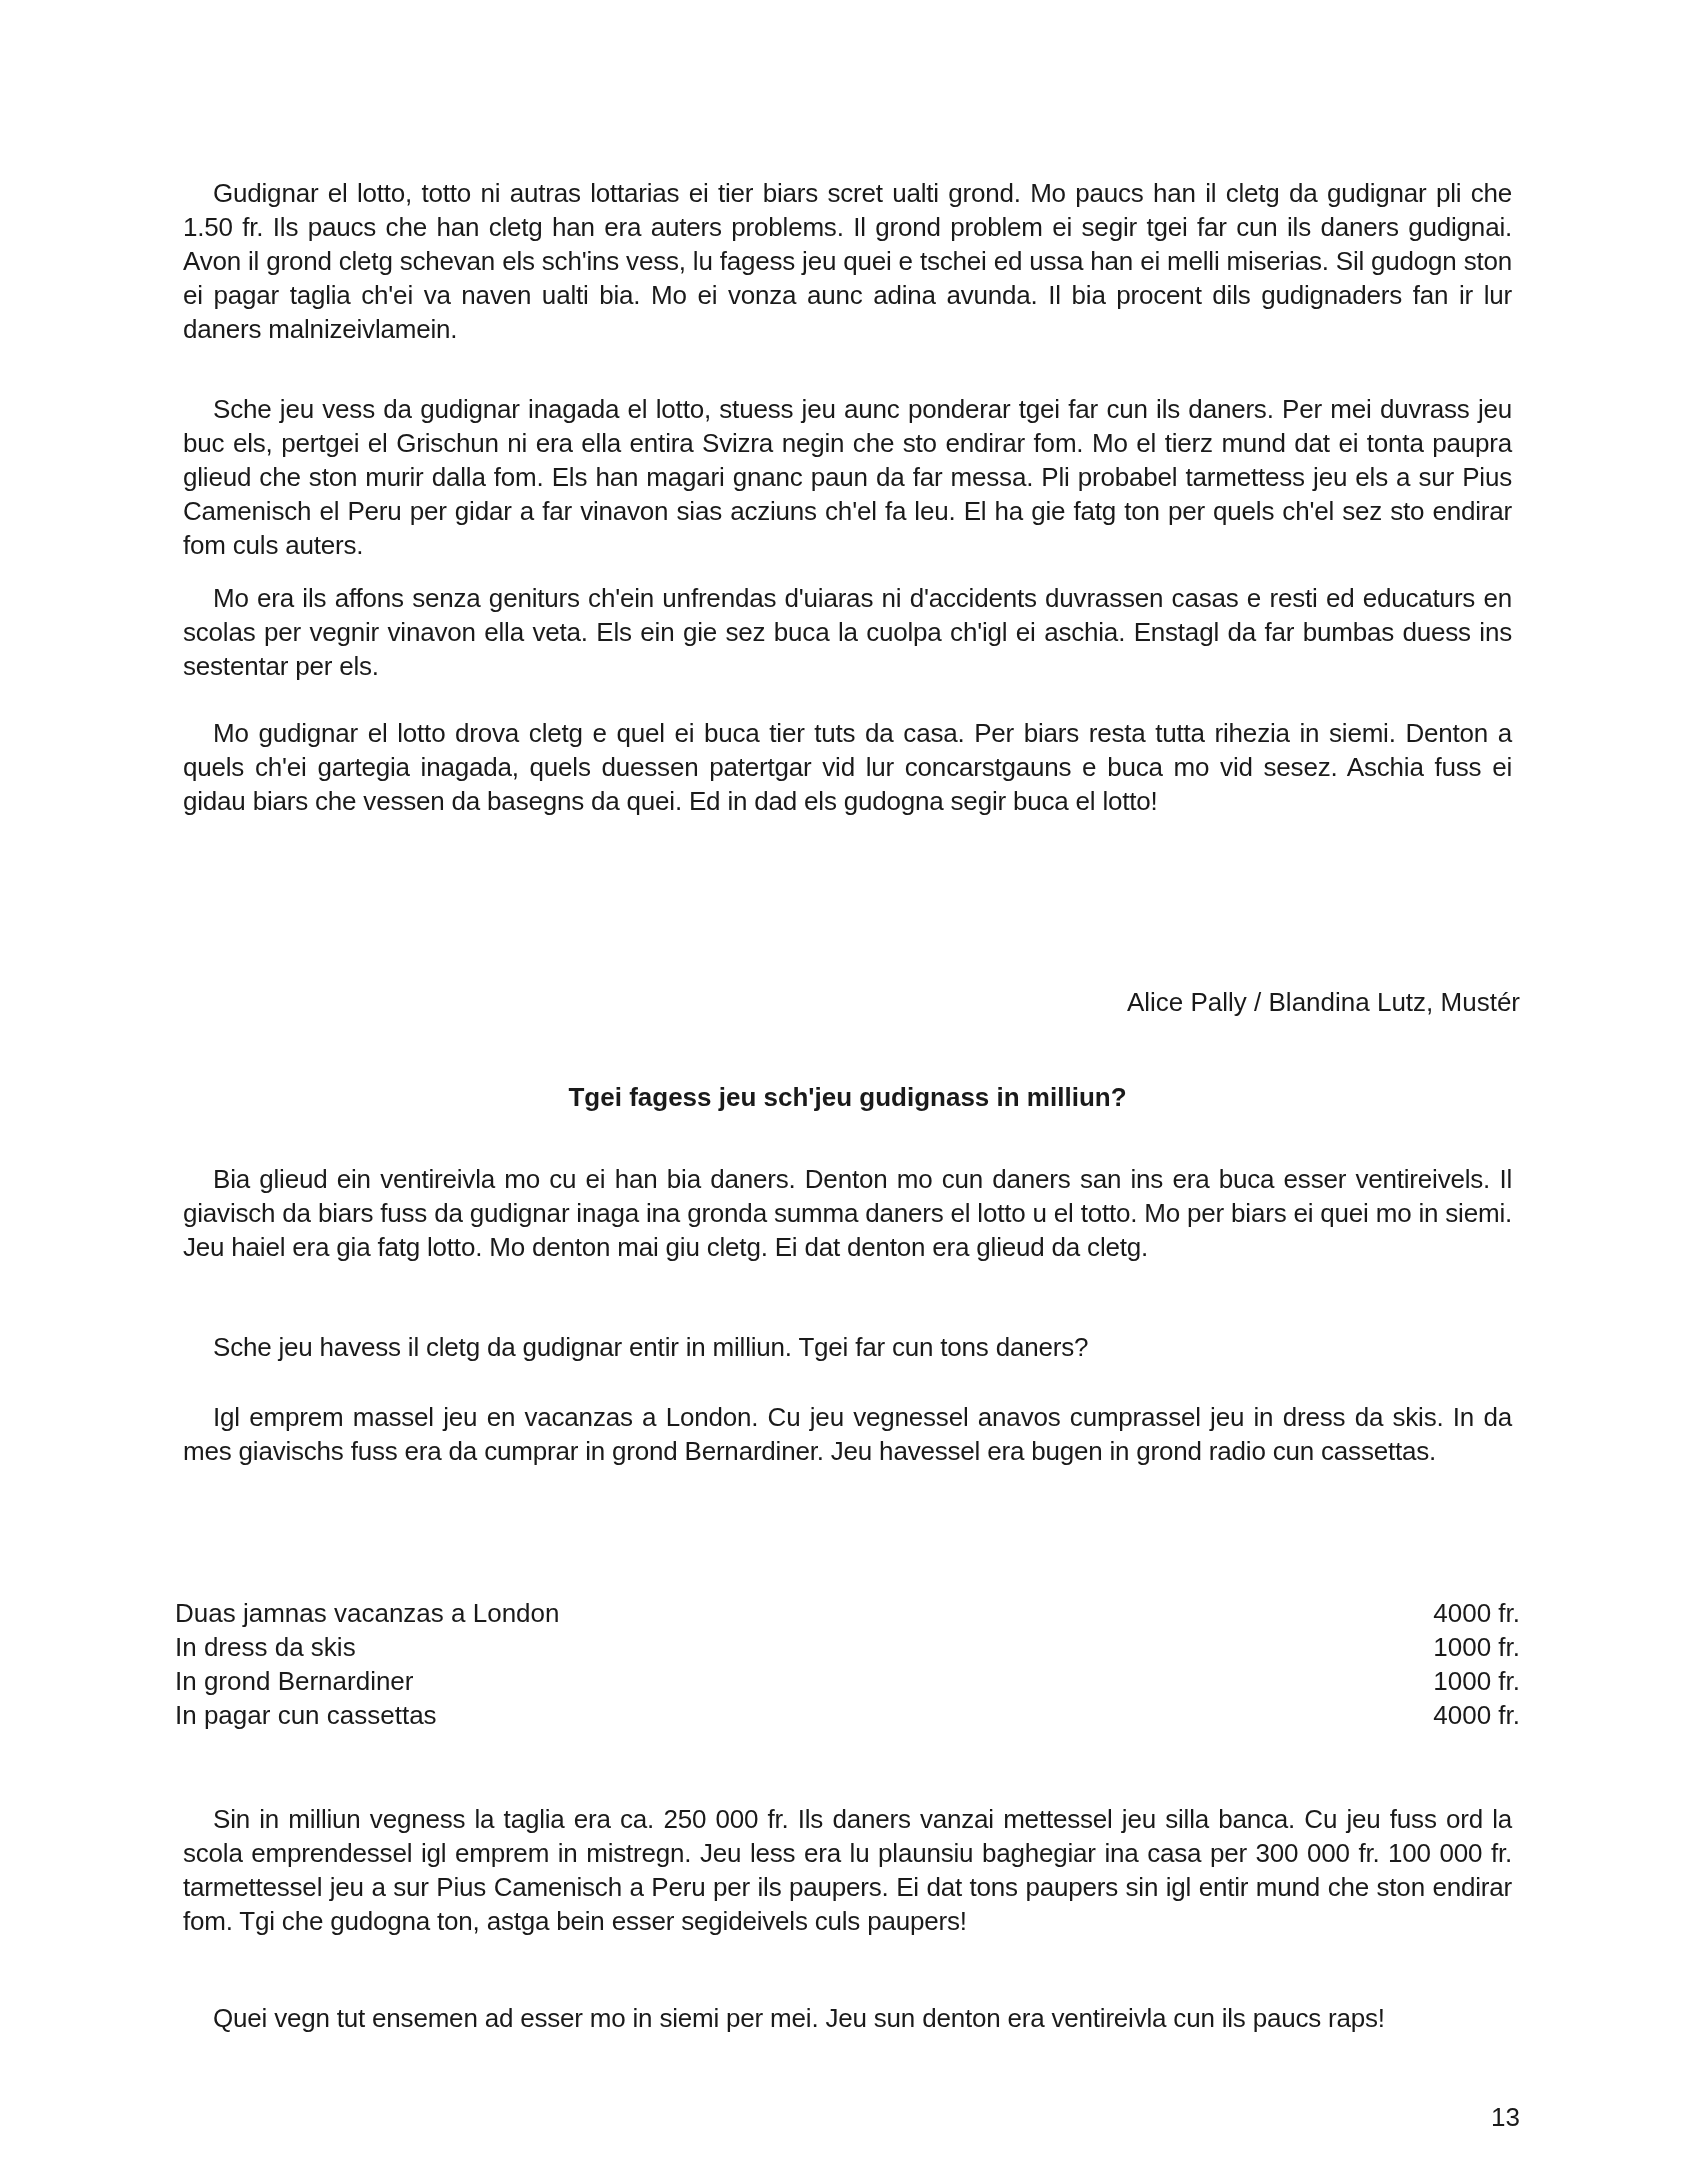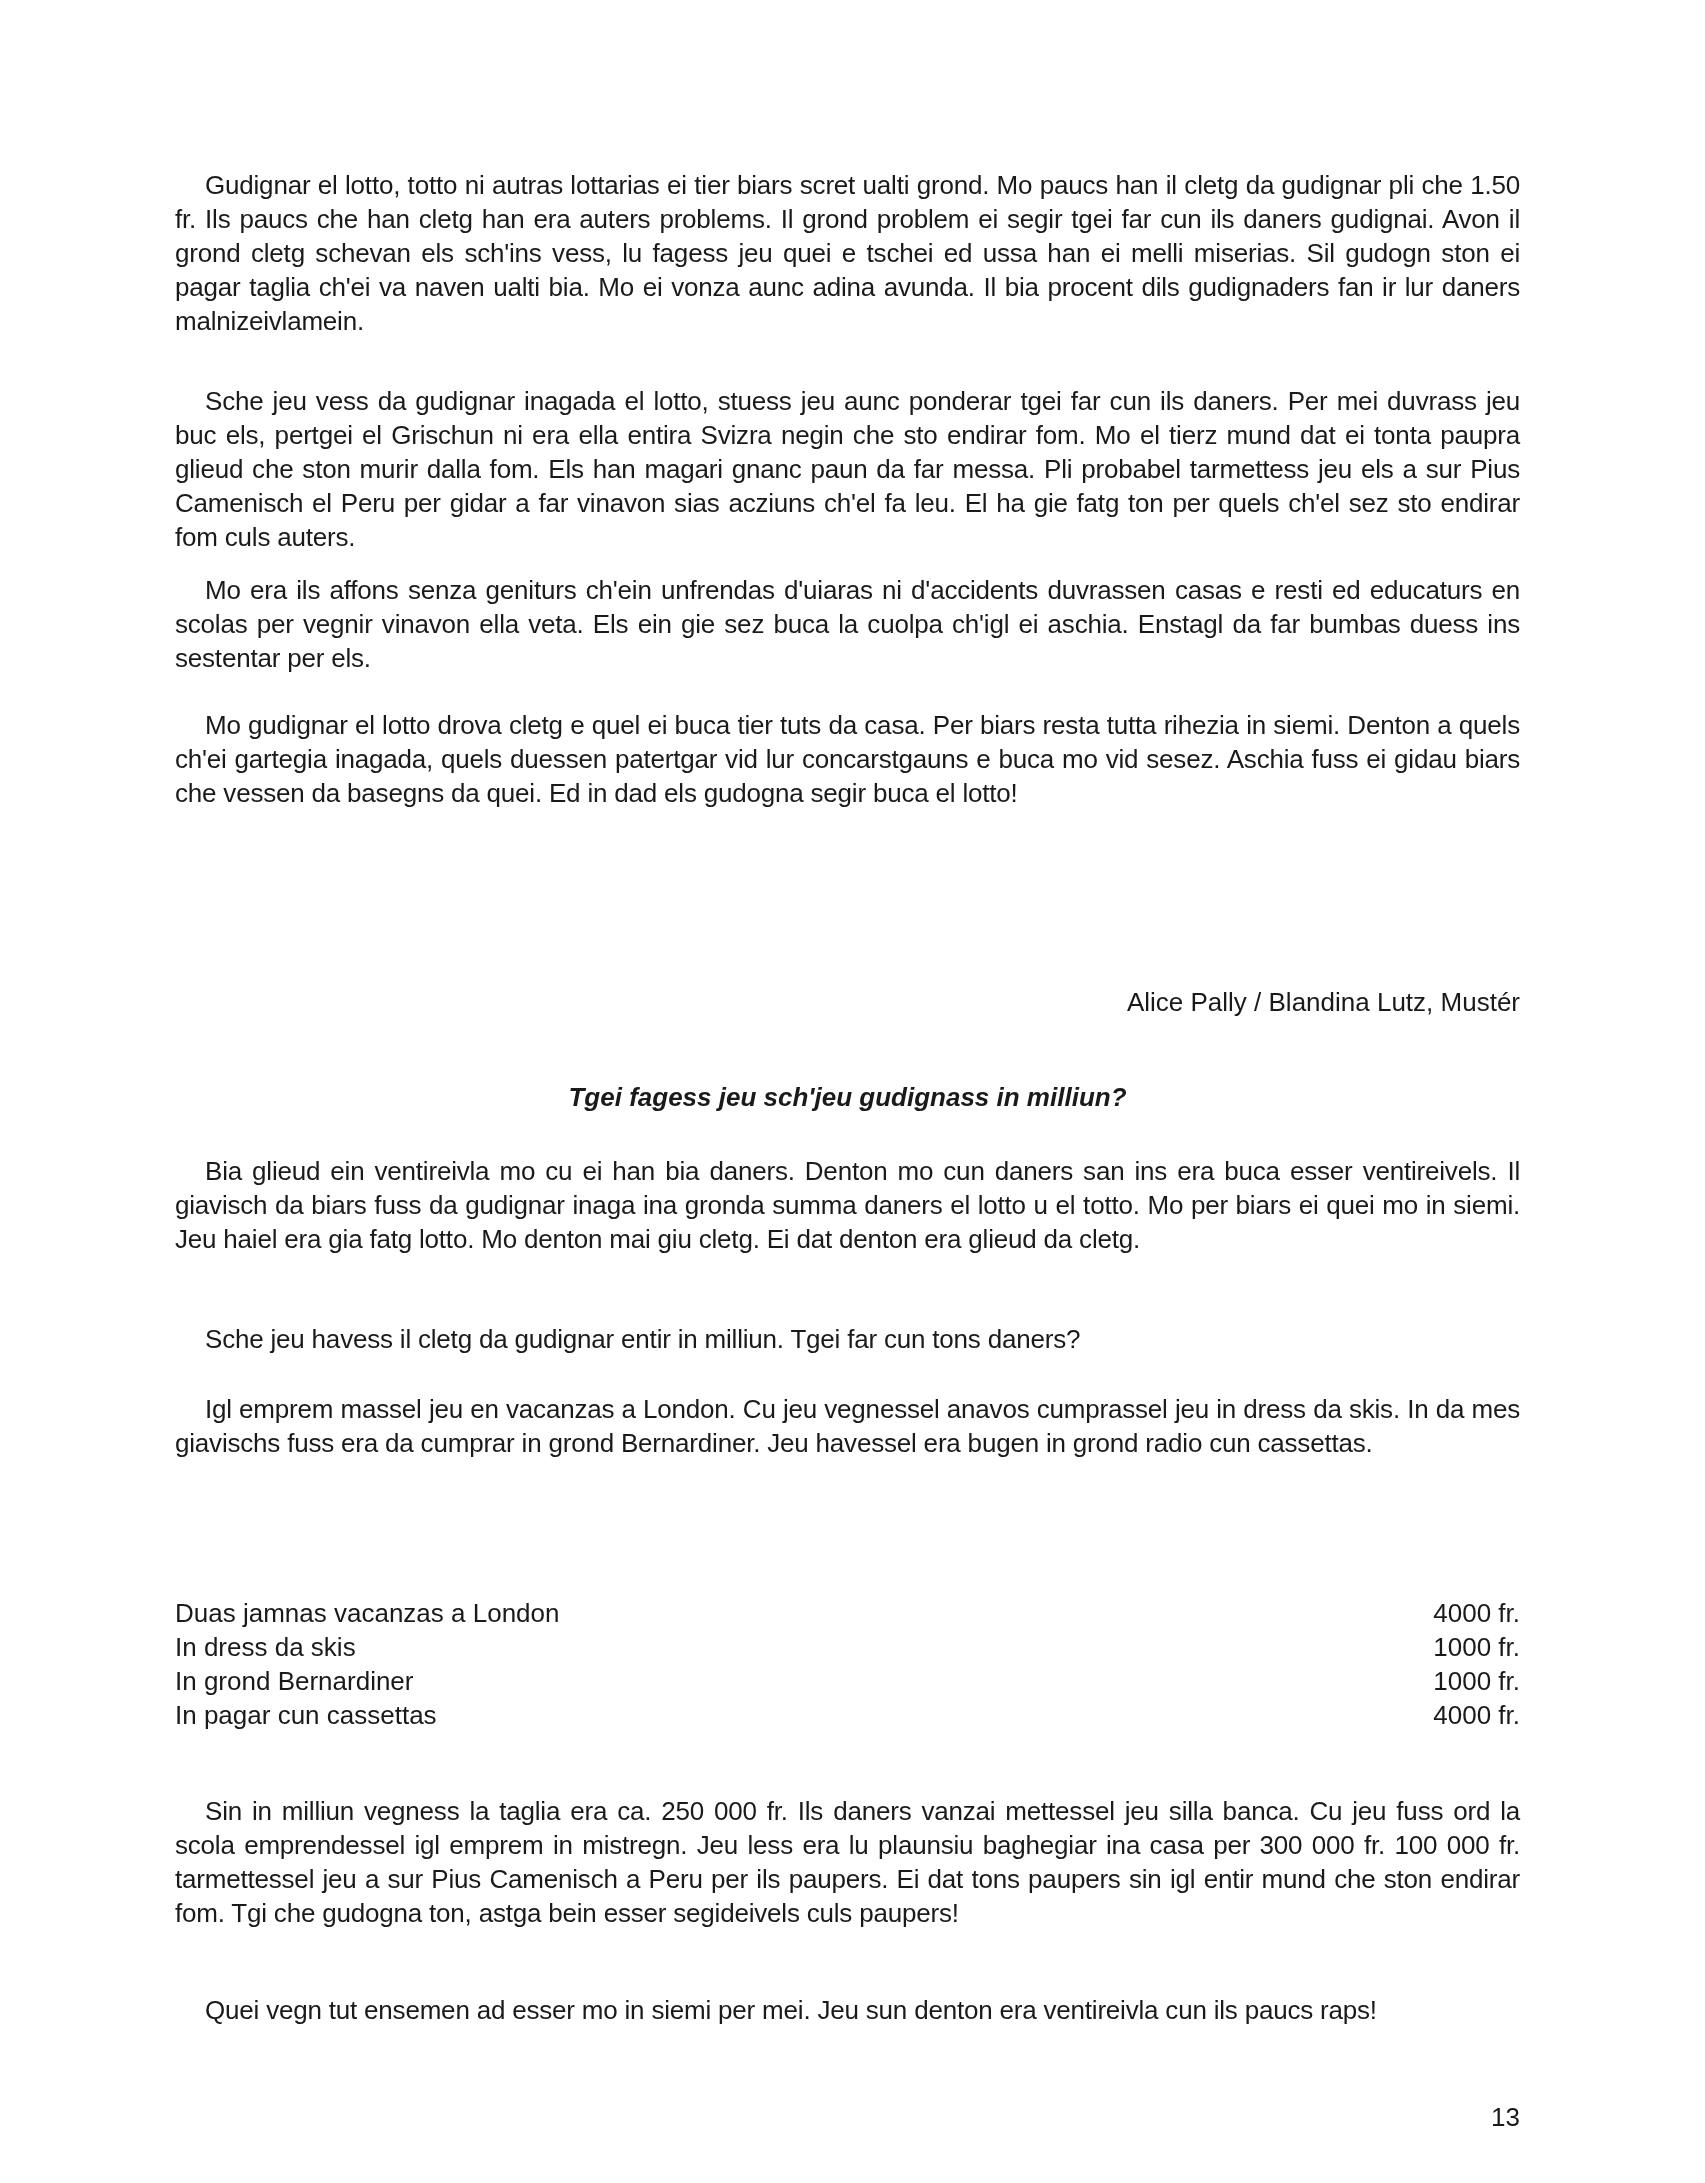--- a/index.html
+++ b/index.html
@@ -2,31 +2,31 @@
 <html style="font-size:12px"><head>
 <meta charset="utf-8">
 <style>
   html, body { margin: 0; padding: 0; background: #ffffff; }
   body {
     width: 1706px; height: 2183px; position: relative; overflow: hidden;
     font-family: "Liberation Sans", sans-serif; color: #1a1a1a;
   }
   .page { position: absolute; left: 175px; top: 0; width: 1345px; }
   p.para {
-    margin: 0; font-size: 26px; line-height: 34px; text-align: justify;
+    margin: 8px; font-size: 26px; line-height: 34px; text-align: justify;
     text-indent: 30px; letter-spacing: -0.2px;
   }
   .block { position: absolute; left: 0; width: 1345px; }
   #p1 { top: 168px; }
   #p2 { top: 384px; }
   #p3 { top: 573px; }
   #p4 { top: 708px; }
   #author { position: absolute; top: 985px; right: 0; font-size: 26px; line-height: 34px; }
   #heading { position: absolute; top: 1080px; left: 0; width: 1345px; text-align: center;
-    font-size: 26px; line-height: 34px; font-weight: bold; font-style: italic; }
+    font-size: 26px; line-height: 34px; font-weight: bold; }
   #p5 { top: 1154px; }
   #p6 { top: 1322px; }
   #p7 { top: 1392px; }
   #table { position: absolute; top: 1596px; left: 0; width: 1345px; }
   .trow { display: flex; justify-content: space-between; font-size: 26px; line-height: 34px; }
   #p8 { top: 1794px; }
   #p9 { top: 1993px; }
   #pagenum { position: absolute; top: 2100px; right: 0; font-size: 26px; line-height: 34px; }
 </style>
 </head>

